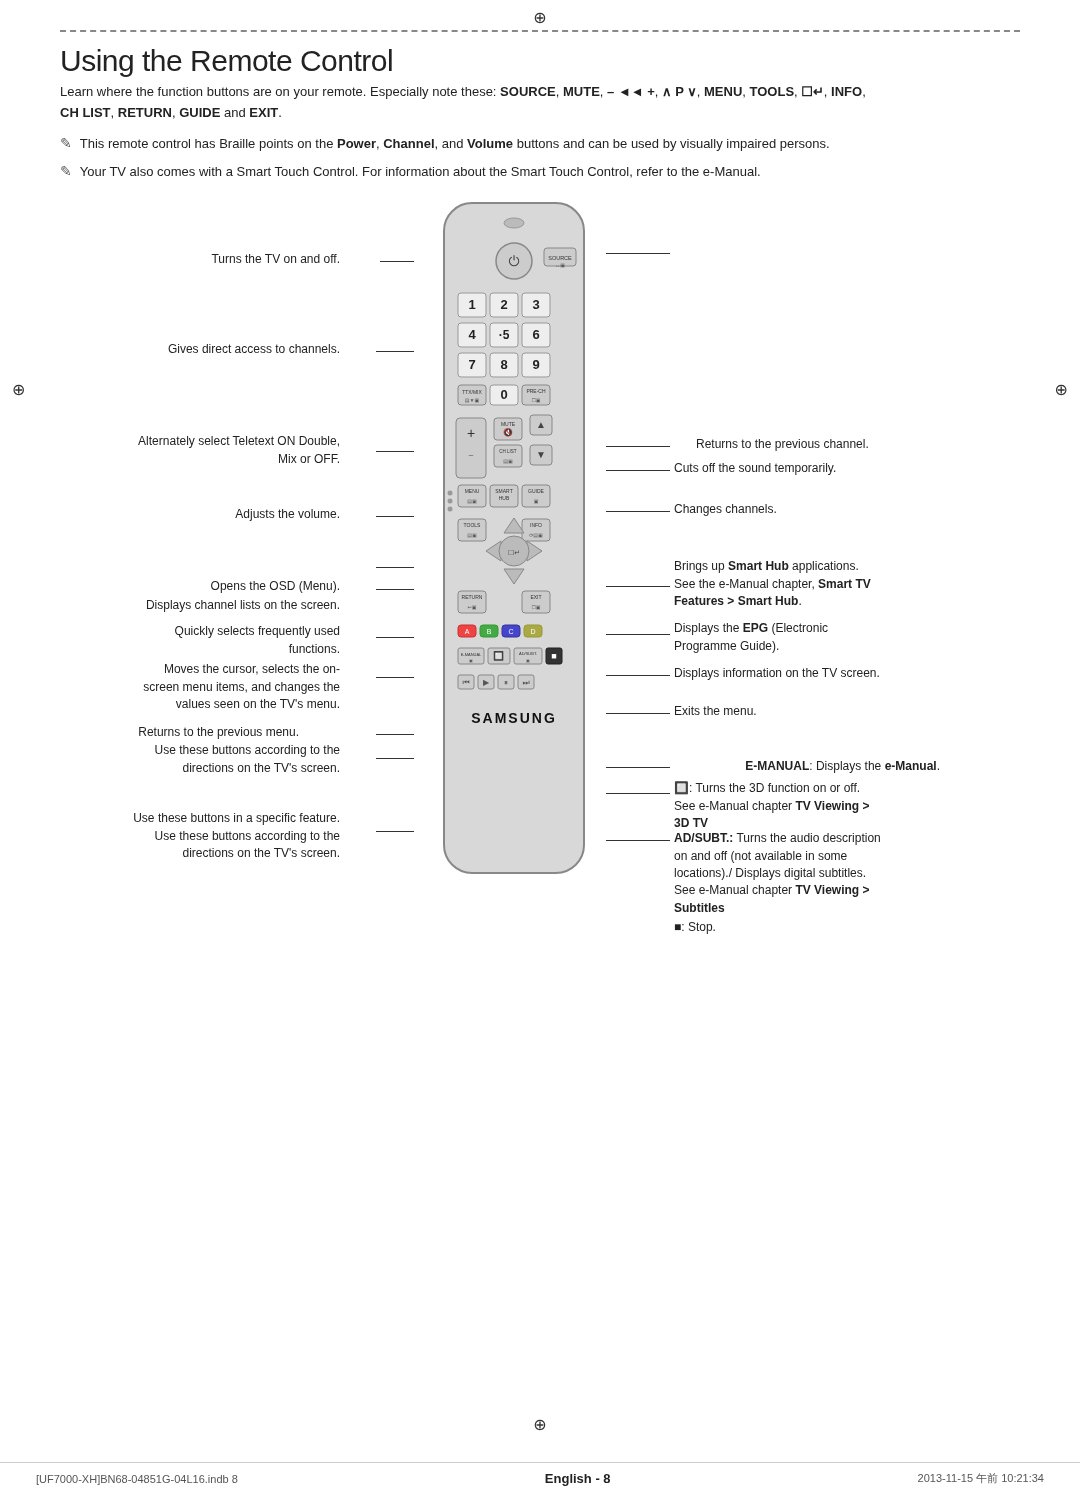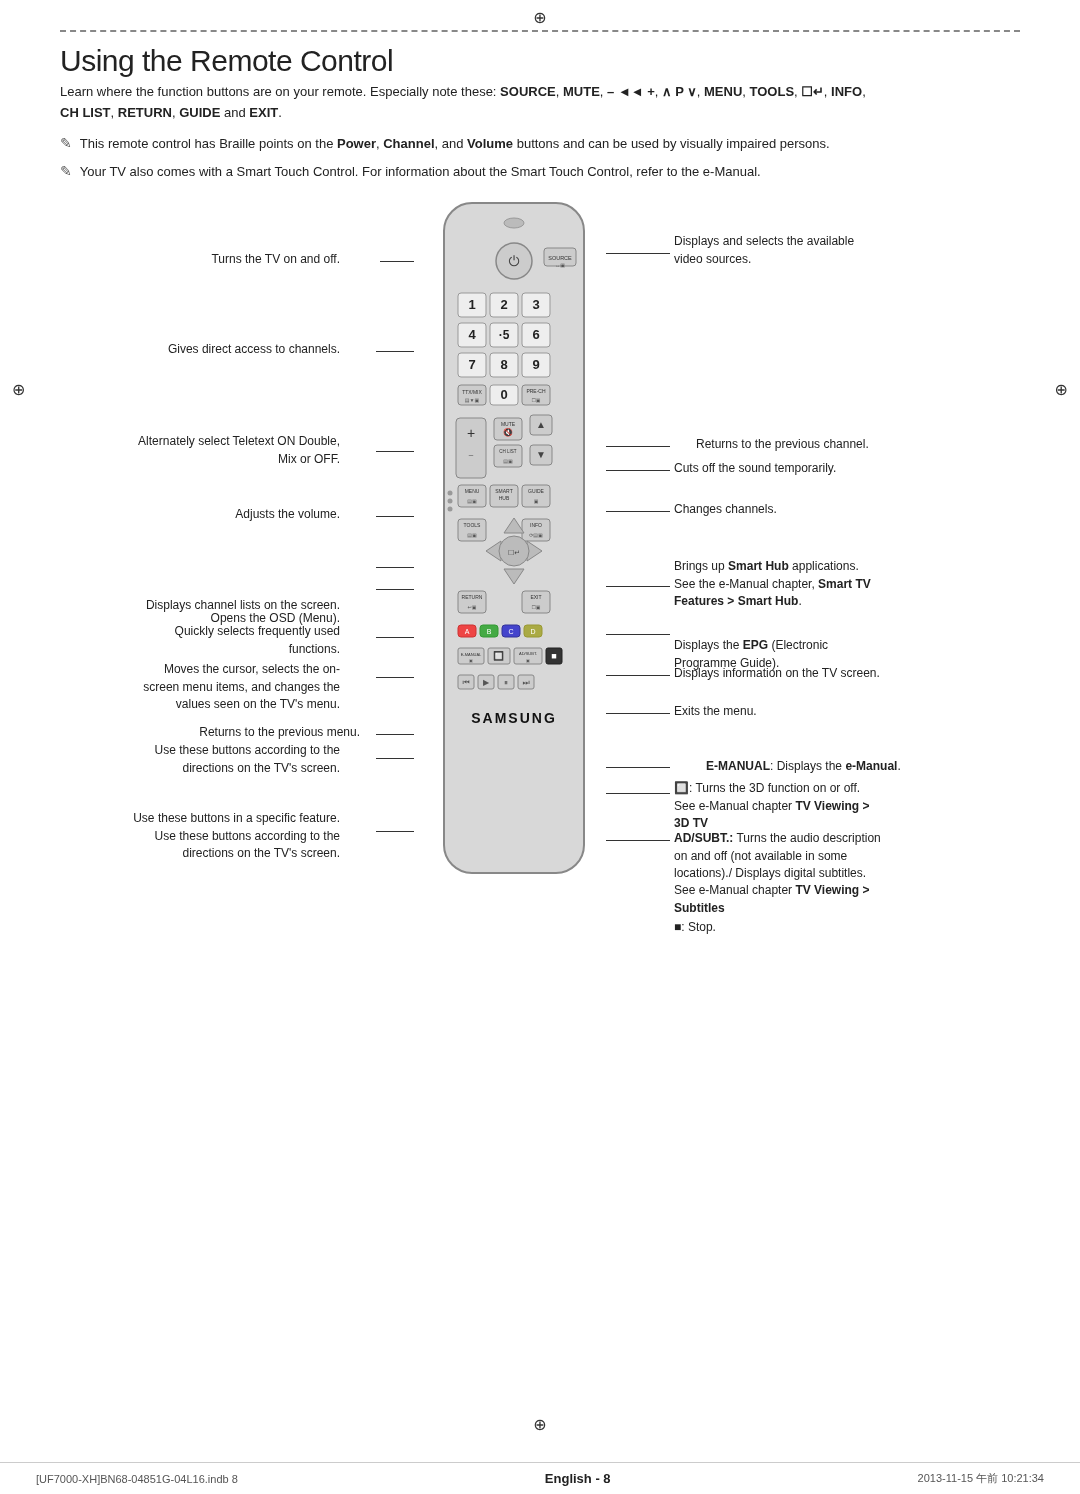--- a/index.html
+++ b/index.html
@@ -187,24 +187,24 @@
     <span class="note-text">Your TV also comes with a Smart Touch Control. For information about the Smart Touch Control, refer to the e-Manual.</span>
   </div>
 
   <div class="diagram-container">
 
     <div class="ann-left" style="right:680px; top:58px; width:200px;">Turns the TV on and off.</div>
     <div class="ann-left" style="right:680px; top:148px; width:210px;">Gives direct access to channels.</div>
     <div class="ann-left" style="right:680px; top:240px; width:210px;">Alternately select Teletext ON Double,<br>Mix or OFF.</div>
     <div class="ann-left" style="right:680px; top:313px; width:200px;">Adjusts the volume.</div>
     <div class="ann-left" style="right:680px; top:380px; width:220px;margin-top:24px;">Displays channel lists on the screen.</div>
-    <div class="ann-left" style="right:680px; top:385px; width:200px;margin-top:32px;">Opens the OSD (Menu).</div>
+    <div class="ann-left" style="right:680px; top:385px; width:200px;">Opens the OSD (Menu).</div>
     <div class="ann-left" style="right:680px; top:430px; width:210px;">Quickly selects frequently used<br>functions.</div>
     <div class="ann-left" style="right:680px; top:468px; width:220px;">Moves the cursor, selects the on-<br>screen menu items, and changes the<br>values seen on the TV's menu.</div>
-    <div class="ann-left" style="right:660px; top:531px; width:210px;">Returns to the previous menu.</div>
+    <div class="ann-left" style="right:721px; top:531px; width:210px;">Returns to the previous menu.</div>
     <div class="ann-left" style="right:680px; top:549px; width:215px;">Use these buttons according to the<br>directions on the TV's screen.</div>
     <div class="ann-left" style="right:680px; top:617px; width:220px;">Use these buttons in a specific feature.<br>Use these buttons according to the<br>directions on the TV's screen.</div>
 
     <div class="connector-line" style="left:320px; top:68px; width:34px;"></div>
 
     <div class="connector-line" style="left:316px; top:158px; width:38px;"></div>
 
     <div class="connector-line" style="left:316px; top:258px; width:38px;"></div>
 
     <div class="connector-line" style="left:316px; top:323px; width:38px;"></div>
@@ -216,29 +216,28 @@
     <div class="connector-line" style="left:316px; top:444px; width:38px;"></div>
 
     <div class="connector-line" style="left:316px; top:484px; width:38px;"></div>
 
     <div class="connector-line" style="left:316px; top:541px; width:38px;"></div>
 
     <div class="connector-line" style="left:316px; top:565px; width:38px;"></div>
 
     <div class="connector-line" style="left:316px; top:638px; width:38px;"></div>
 
-    <div class="ann-right" style="left:614px; top:40px; width:220px;">Displays and selects the available<br>video sources.</div>
     <div class="ann-right" style="left:636px; top:243px; width:220px;">Returns to the previous channel.</div>
     <div class="ann-right" style="left:614px; top:267px; width:220px;">Cuts off the sound temporarily.</div>
     <div class="ann-right" style="left:614px; top:308px; width:200px;">Changes channels.</div>
     <div class="ann-right" style="left:614px; top:365px; width:230px;">Brings up <b>Smart Hub</b> applications.<br>See the e-Manual chapter, <b>Smart TV<br>Features &gt; Smart Hub</b>.</div>
-    <div class="ann-right" style="left:614px; top:427px; width:220px;margin-top:17px;">Displays the <b>EPG</b> (Electronic<br>Programme Guide).</div>
+    <div class="ann-right" style="left:614px; top:427px; width:220px;">Displays the <b>EPG</b> (Electronic<br>Programme Guide).</div>
     <div class="ann-right" style="left:614px; top:472px; width:230px;">Displays information on the TV screen.</div>
     <div class="ann-right" style="left:614px; top:510px; width:200px;">Exits the menu.</div>
-    <div class="ann-right" style="left:646px; top:565px; width:250px;"><b>E-MANUAL</b>: Displays the <b>e-Manual</b>.</div>
+    <div class="ann-right" style="left:630px; top:565px; width:250px;text-align:right;"><b>E-MANUAL</b>: Displays the <b>e-Manual</b>.</div>
     <div class="ann-right" style="left:614px; top:587px; width:250px;">🔲: Turns the 3D function on or off.<br>See e-Manual chapter <b>TV Viewing &gt;<br>3D TV</b></div>
     <div class="ann-right" style="left:614px; top:637px; width:250px;"><b>AD/SUBT.:</b> Turns the audio description<br>on and off (not available in some<br>locations)./ Displays digital subtitles.<br>See e-Manual chapter <b>TV Viewing &gt;<br>Subtitles</b></div>
     <div class="ann-right" style="left:614px; top:726px; width:100px;">■: Stop.</div>
 
     <div class="connector-line" style="left:546px; top:60px; width:64px;"></div>
     <div class="connector-line" style="left:546px; top:253px; width:64px;"></div>
     <div class="connector-line" style="left:546px; top:277px; width:64px;"></div>
     <div class="connector-line" style="left:546px; top:318px; width:64px;"></div>
     <div class="connector-line" style="left:546px; top:393px; width:64px;"></div>
     <div class="connector-line" style="left:546px; top:441px; width:64px;"></div>

